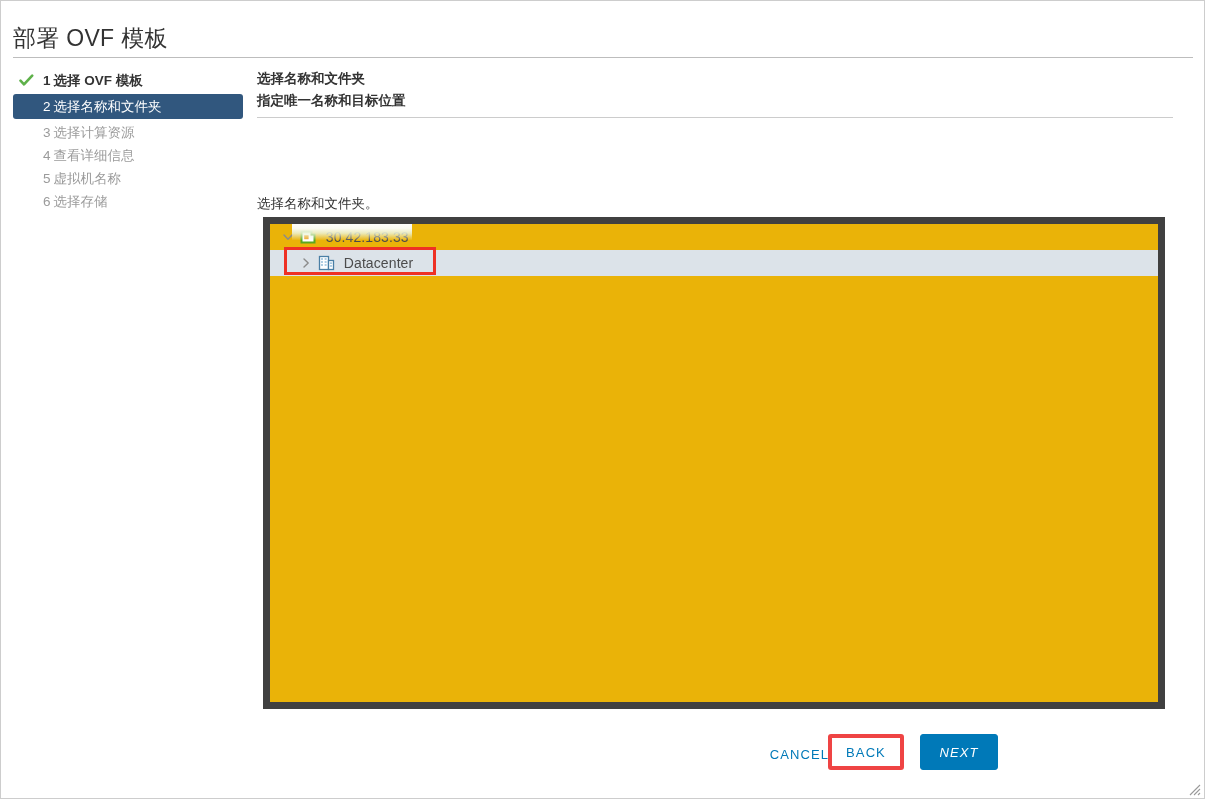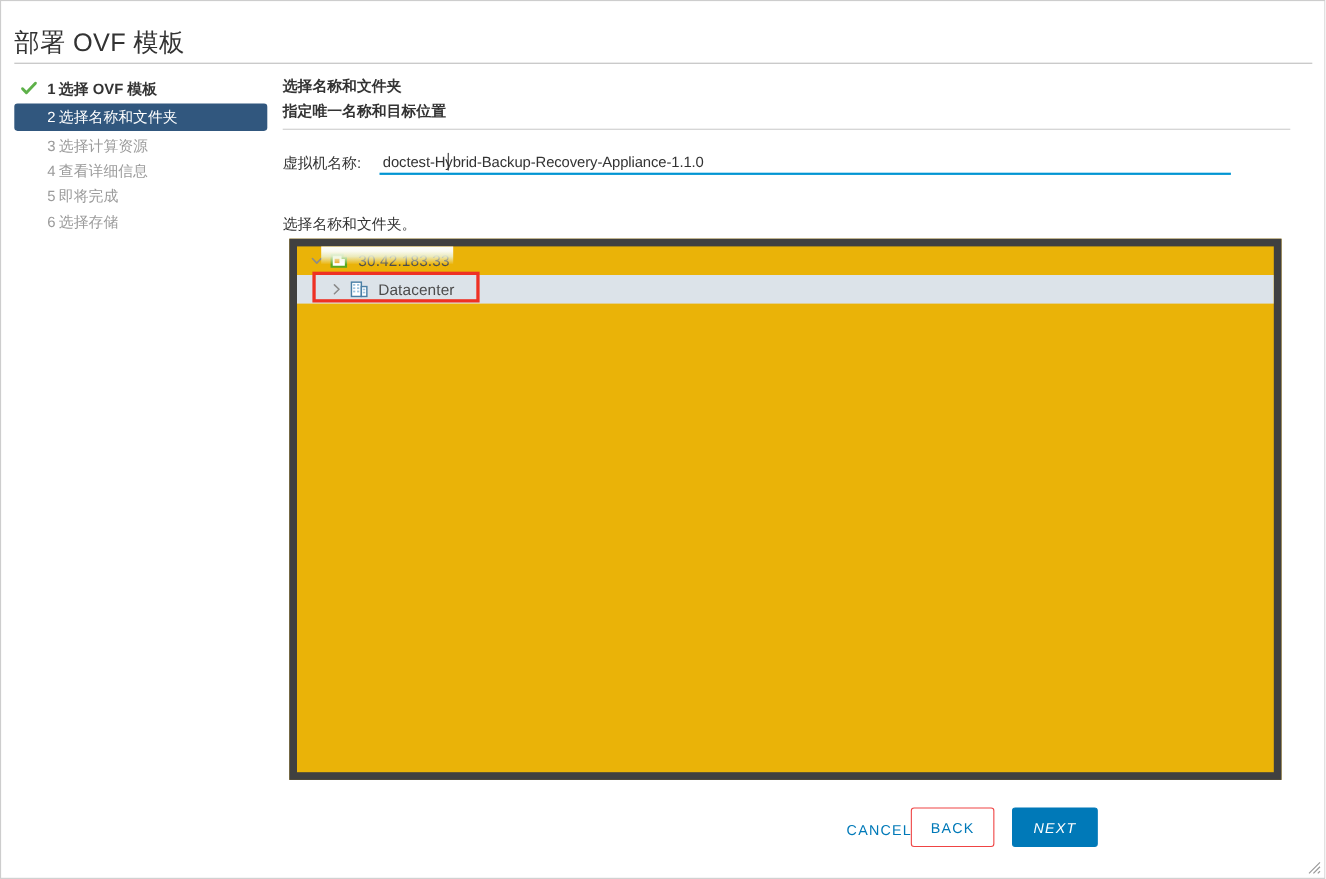--- a/index.html
+++ b/index.html
@@ -273,21 +273,21 @@
     border: none;
     color: #0079b8;
     padding: 0 6px;
   }
   .btn-back {
     right: 111px;
     top: 3px;
     width: 76px;
     height: 36px;
     background: #ffffff;
-    border: 1px solid #ef4444;
+    border: 4px solid #ef4444;
     border-radius: 3px;
     color: #0079b8;
   }
   .btn-next {
     right: 17px;
     top: 3px;
     width: 78px;
     height: 36px;
     background: #0079b8;
     border: 1px solid #0079b8;
@@ -331,42 +331,35 @@
 
     <div class="step pending">
       <span class="num">3</span><span>选择计算资源</span>
     </div>
 
     <div class="step pending">
       <span class="num">4</span><span>查看详细信息</span>
     </div>
 
     <div class="step pending">
-      <span class="num">5</span><span>即将完成</span>
+      <span class="num">5</span><span>虚拟机名称</span>
     </div>
 
     <div class="step pending">
       <span class="num">6</span><span>选择存储</span>
     </div>
 
   </div>
 
   <div class="content">
     <div class="content-title">选择名称和文件夹</div>
     <div class="content-sub">指定唯一名称和目标位置</div>
     <div class="content-rule"></div>
   </div>
 
-  <div class="name-row">
-    <div class="name-label">虚拟机名称:</div>
-    <div class="name-input-wrap">
-      <input class="name-input" type="text" value="doctest-Hybrid-Backup-Recovery-Appliance-1.1.0" style="">
-      <div class="caret"></div>
-    </div>
-  </div>
 
   <div class="loc-label">选择名称和文件夹。</div>
 
   <div class="tree-panel">
 
     <div class="tree-row root">
       <span class="twisty">
         <svg width="12" height="12" viewBox="0 0 12 12">
           <path d="M2 4 L6 8.2 L10 4" stroke="#8b8b8b" stroke-width="1.4" fill="none" stroke-linecap="round" stroke-linejoin="round"></path>
         </svg>

